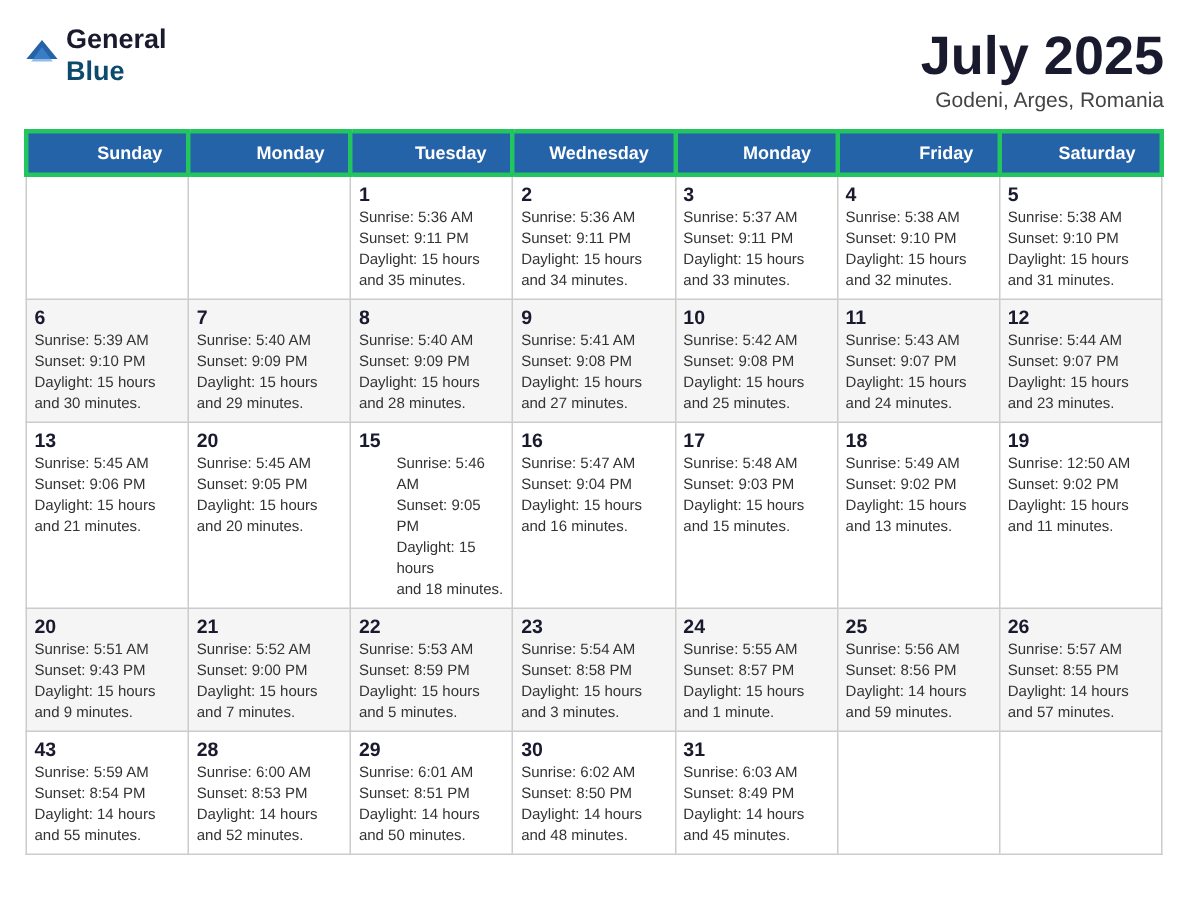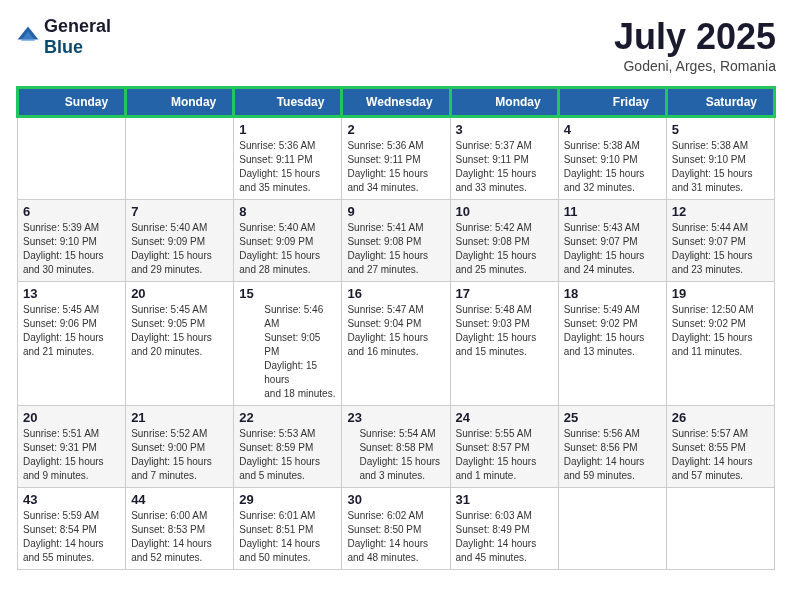--- a/index.html
+++ b/index.html
@@ -259,41 +259,41 @@
           <div class="day-info" style="white-space: pre-line;">Sunrise: 12:50 AM
 Sunset: 9:02 PM
 Daylight: 15 hours
 and 11 minutes.</div>
         </td>
       </tr>
       <tr>
         <td>
           <span class="day-number">20</span>
           <div class="day-info" style="white-space: pre-line;">Sunrise: 5:51 AM
-Sunset: 9:31 PM
+Sunset: 9:43 PM
 Daylight: 15 hours
 and 9 minutes.</div>
         </td>
         <td>
           <span class="day-number">21</span>
           <div class="day-info" style="white-space: pre-line;">Sunrise: 5:52 AM
 Sunset: 9:00 PM
 Daylight: 15 hours
 and 7 minutes.</div>
         </td>
         <td>
           <span class="day-number">22</span>
           <div class="day-info" style="white-space: pre-line;">Sunrise: 5:53 AM
 Sunset: 8:59 PM
 Daylight: 15 hours
 and 5 minutes.</div>
         </td>
         <td>
           <span class="day-number">23</span>
-          <div class="day-info" style="white-space: pre-line; margin-left: 12px;">Sunrise: 5:54 AM
+          <div class="day-info" style="white-space: pre-line;">Sunrise: 5:54 AM
 Sunset: 8:58 PM
 Daylight: 15 hours
 and 3 minutes.</div>
         </td>
         <td>
           <span class="day-number">24</span>
           <div class="day-info" style="white-space: pre-line;">Sunrise: 5:55 AM
 Sunset: 8:57 PM
 Daylight: 15 hours
 and 1 minute.</div>
@@ -315,21 +315,21 @@
       </tr>
       <tr>
         <td>
           <span class="day-number">43</span>
           <div class="day-info" style="white-space: pre-line;">Sunrise: 5:59 AM
 Sunset: 8:54 PM
 Daylight: 14 hours
 and 55 minutes.</div>
         </td>
         <td>
-          <span class="day-number">44</span>
+          <span class="day-number">28</span>
           <div class="day-info" style="white-space: pre-line;">Sunrise: 6:00 AM
 Sunset: 8:53 PM
 Daylight: 14 hours
 and 52 minutes.</div>
         </td>
         <td>
           <span class="day-number">29</span>
           <div class="day-info" style="white-space: pre-line;">Sunrise: 6:01 AM
 Sunset: 8:51 PM
 Daylight: 14 hours

